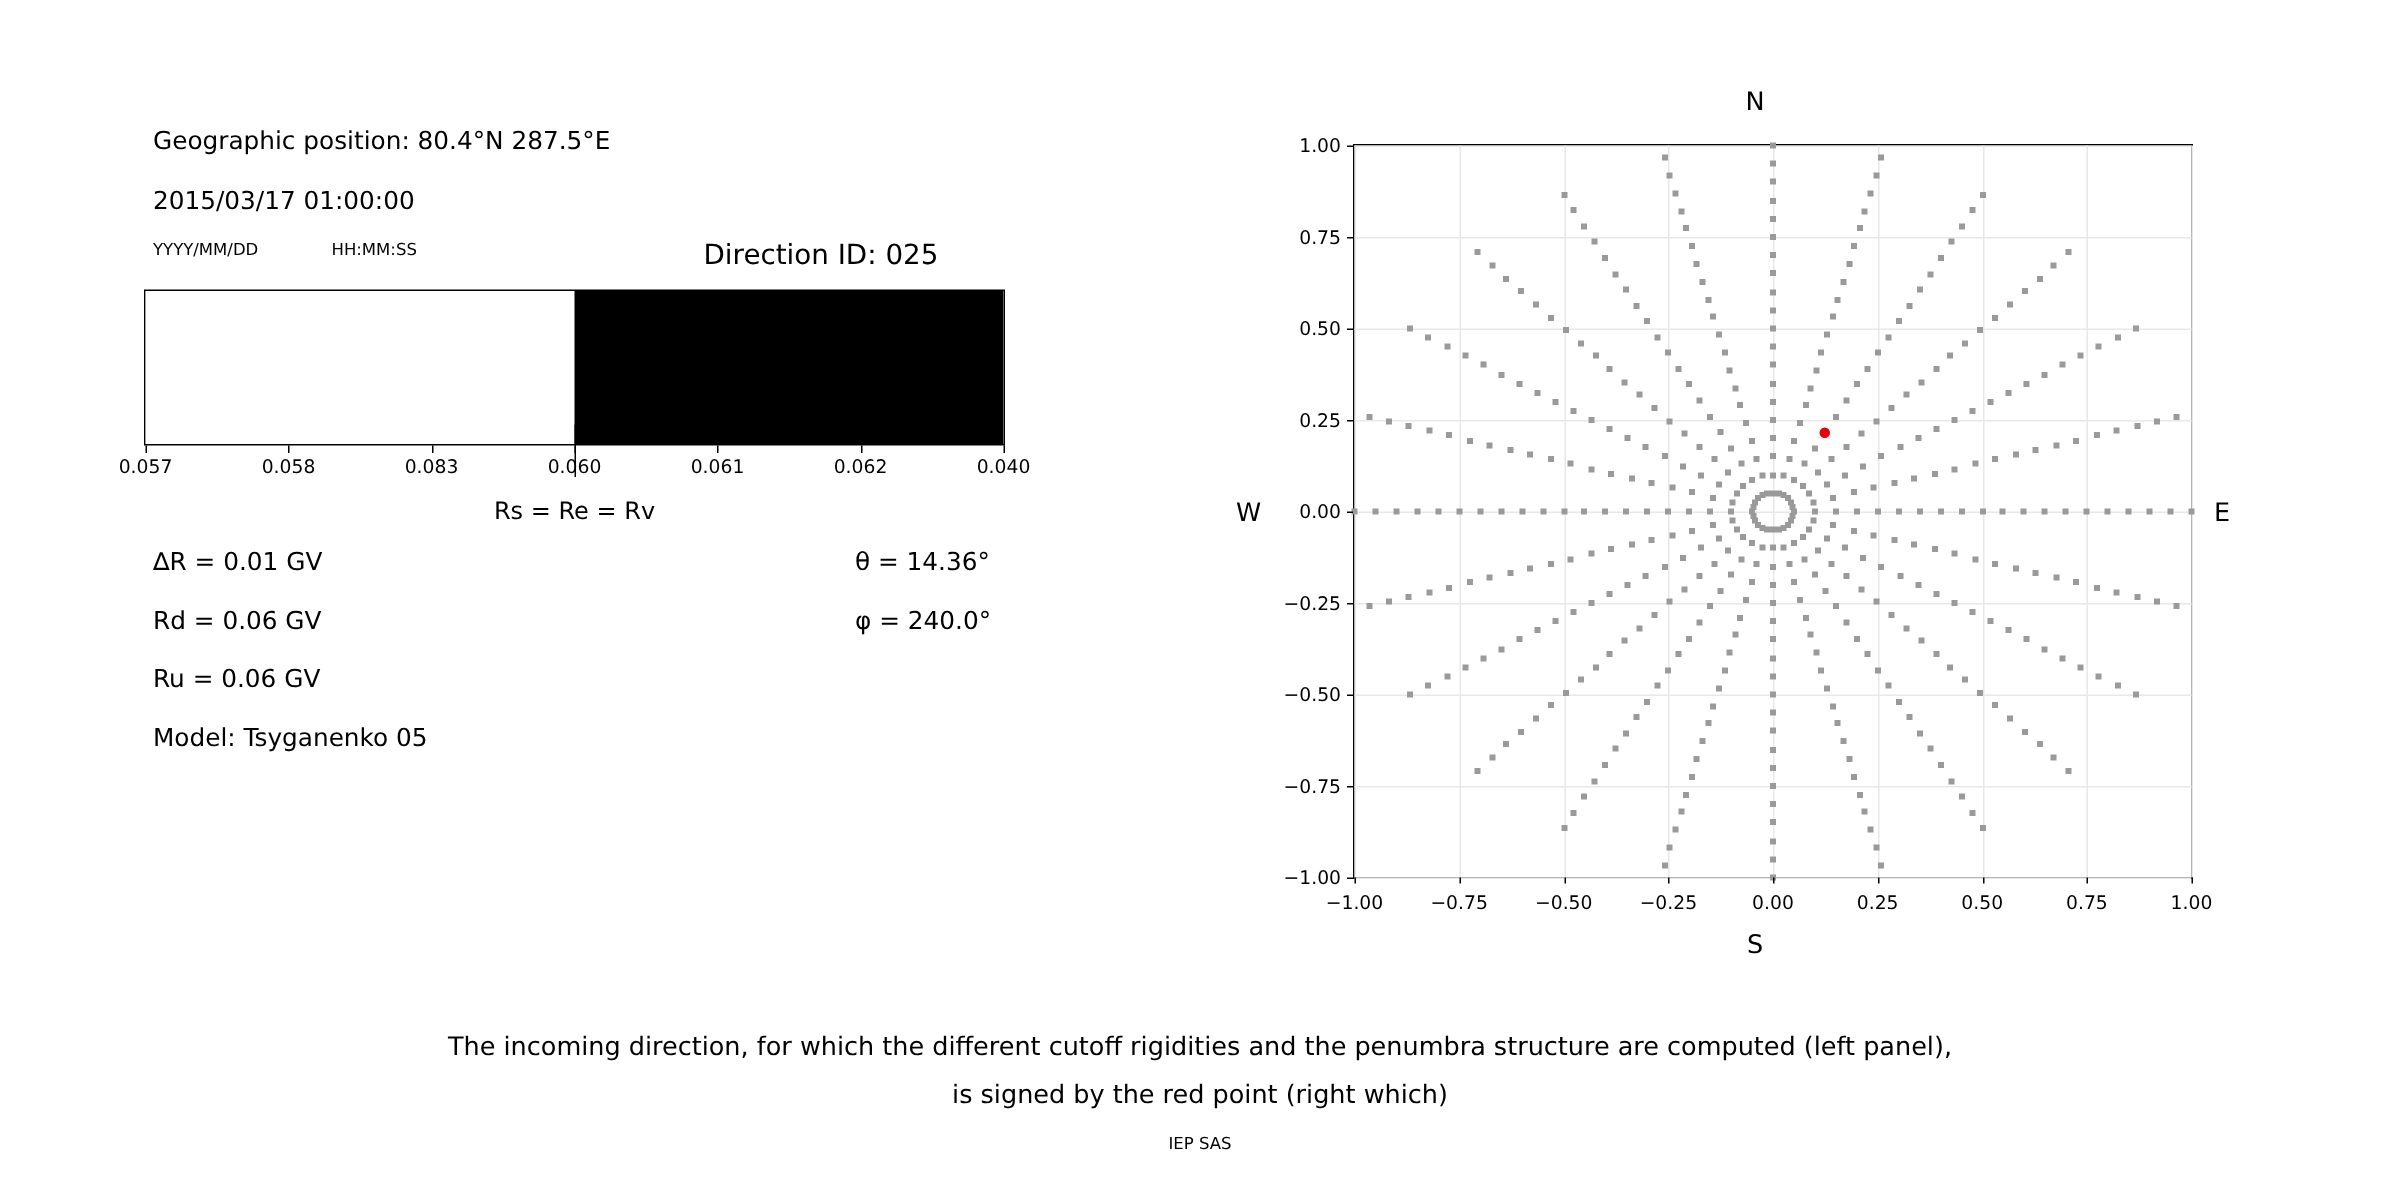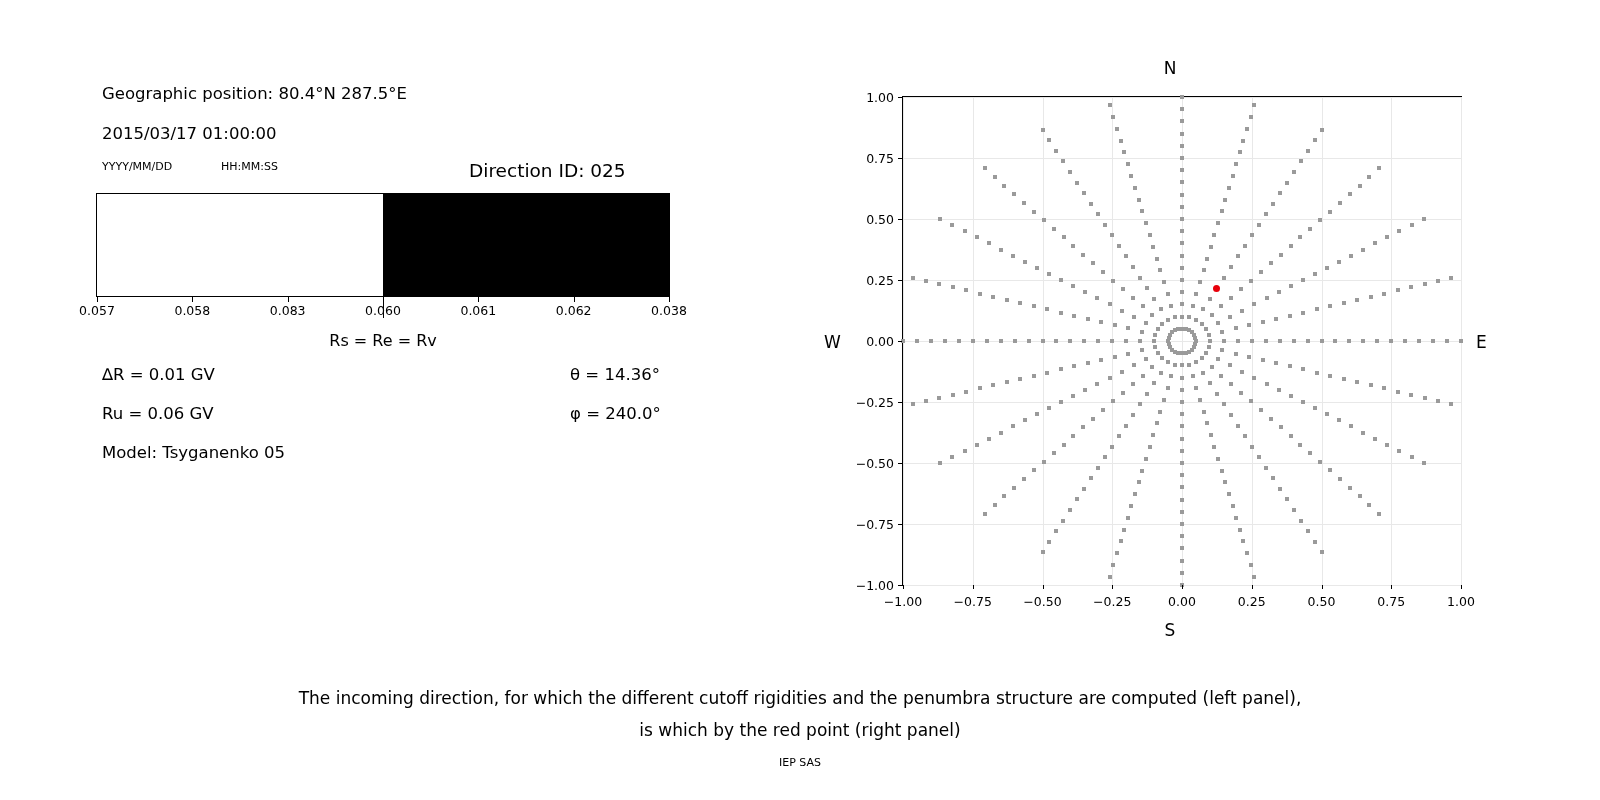--- a/index.html
+++ b/index.html
@@ -237,28 +237,29 @@
         <div class="ticklabel" style="left: 96.3333px;">0.058</div>
         <div class="tickline" style="left: 191.667px;"></div>
         <div class="ticklabel" style="left: 191.667px;">0.083</div>
         <div class="tickline" style="left: 287px;"></div>
         <div class="ticklabel" style="left: 287px;">0.060</div>
         <div class="tickline" style="left: 382.333px;"></div>
         <div class="ticklabel" style="left: 382.333px;">0.061</div>
         <div class="tickline" style="left: 477.667px;"></div>
         <div class="ticklabel" style="left: 477.667px;">0.062</div>
         <div class="tickline" style="left: 573px;"></div>
-        <div class="ticklabel" style="left: 573px;">0.038</div>
+        <div class="ticklabel" style="left: 573px;">0.040</div>
         <div class="rd-marker" style="left: 287px; background: rgb(0, 0, 0);"></div>
       </div>
     <div class="penumbra-xlabel">Rs = Re = Rv</div>
   </div>
 
   <div class="params-left">
     <div>∆R = 0.01 GV</div>
+    <div>Rd = 0.06 GV</div>
     <div>Ru = 0.06 GV</div>
     <div>Model: Tsyganenko 05</div>
   </div>
 
   <div class="params-right">
     <div>θ = 14.36°</div>
     <div>φ = 240.0°</div>
   </div>
 </div>
 
@@ -804,16 +805,16 @@
       <div class="tick-mark-x" style="left: 521.5px; top: 585px;"></div>
       <div class="xtick-inner" style="left: 591.25px; top: 594px;">0.75</div>
       <div class="tick-mark-x" style="left: 591.25px; top: 585px;"></div>
       <div class="xtick-inner" style="left: 661px; top: 594px;">1.00</div>
       <div class="tick-mark-x" style="left: 661px; top: 585px;"></div>
     </div>
 </div>
 
 <div class="caption">
   <div>The incoming direction, for which the different cutoff rigidities and the penumbra structure are computed (left panel),</div>
-  <div>is which by the red point (right panel)</div>
+  <div>is signed by the red point (right which)</div>
 </div>
 
 <div class="footer">IEP SAS</div>
 
 </body></html>

